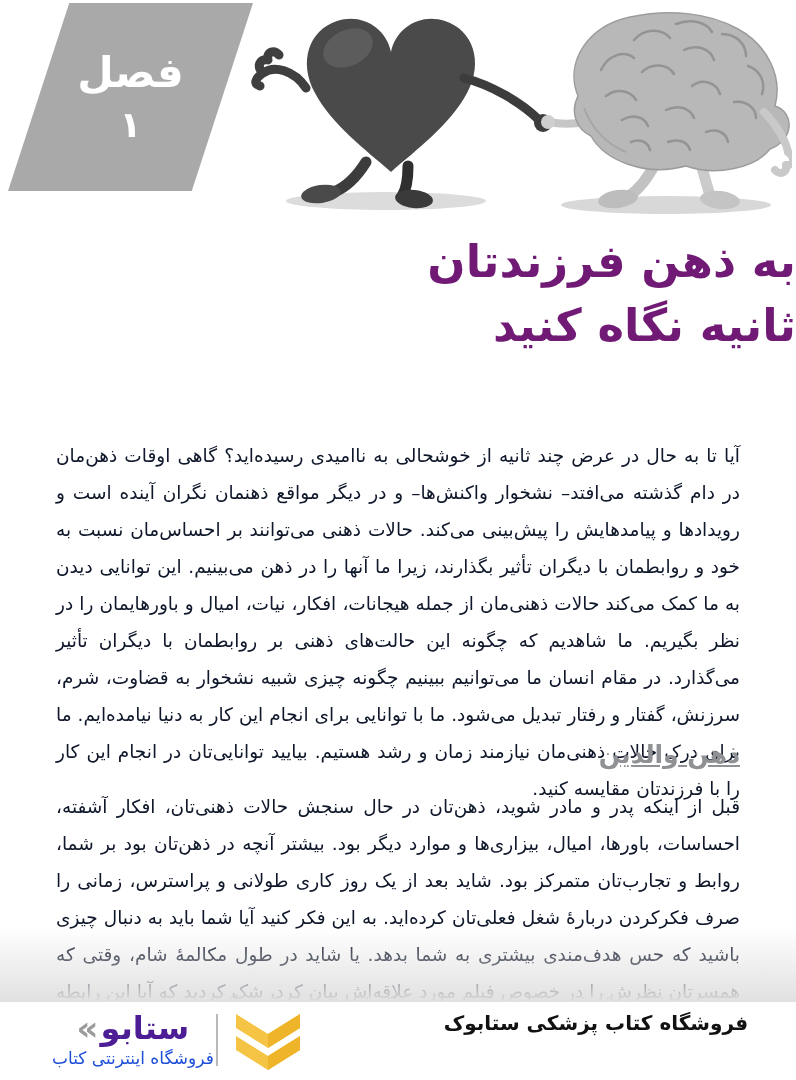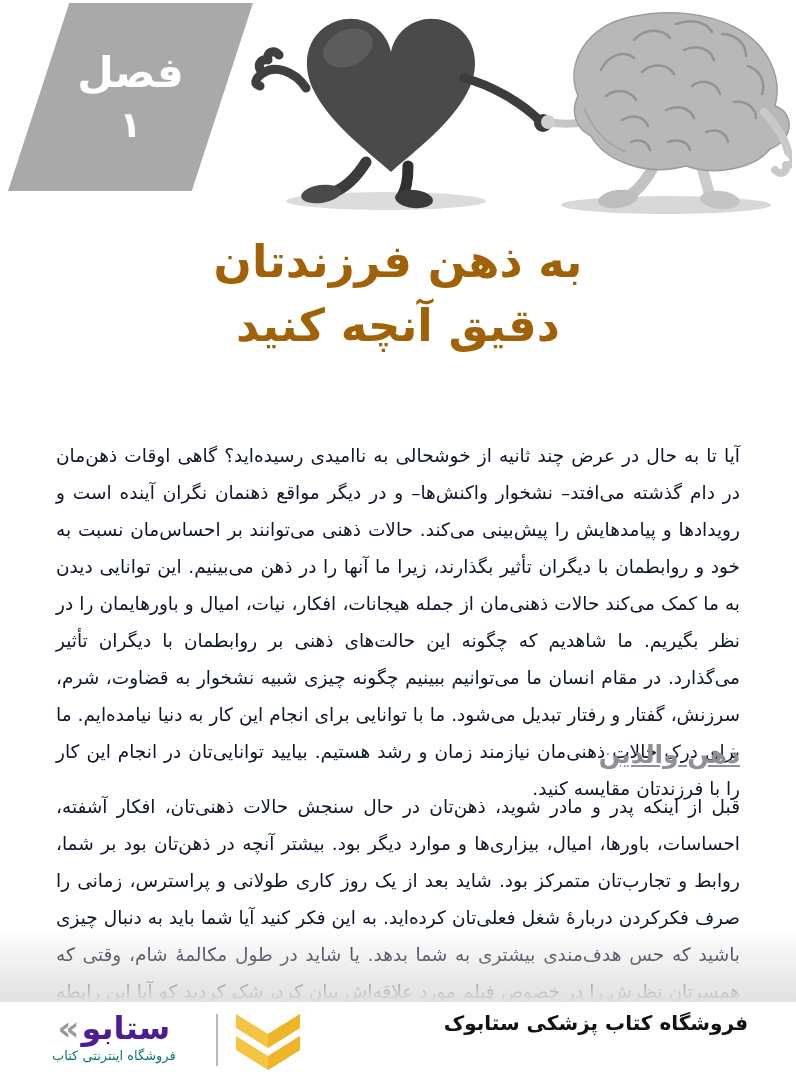--- a/index.html
+++ b/index.html
@@ -21,22 +21,22 @@
   }
   .badge .chapter-word { font-size:42px; font-weight:bold; line-height:56px; }
   .badge .chapter-num  { font-size:36px; font-weight:bold; line-height:48px; }
 
   
   .hero { position:absolute; top:0; right:4px; width:556px; height:214px; }
 
   
   .title-block {
     position:absolute; top:230px; left:0; width:100%;
-    text-align:center; direction:rtl;
-    color:#a16207; font-weight:bold; font-size:45px; line-height:64px;
+    text-align:right; direction:rtl;
+    color:#701a75; font-weight:bold; font-size:45px; line-height:64px;
     letter-spacing:0;
   }
 
   
   .body-par {
     position:absolute; right:56px; width:684px;
     direction:rtl; text-align:justify;
     font-size:18.5px; line-height:37px; color:#0f172a;
   }
   .par-intro   { top:437px; }
@@ -65,21 +65,21 @@
     position:absolute; top:1002px; left:0; width:100%; height:78px;
     background:#ffffff; z-index:6;
   }
   .footer-logo-group {
     position:absolute; left:52px; top:8px;
     display:flex; flex-direction:column; align-items:center;
   }
   .wordmark-row { display:flex; direction:ltr; align-items:center; }
   .wm-mark { color:#9b9b9b; font-size:34px; font-weight:bold; line-height:34px; margin-right:2px; }
   .wm-text { color:#4c1d95; font-size:32px; font-weight:bold; line-height:36px; letter-spacing:1px; }
-  .wm-tagline { color:#0f766e; font-size:13px; margin-top:2px; direction:rtl; }
+  .wm-tagline { color:#1d4ed8; font-size:17px; margin-top:2px; direction:rtl; }
 
   .footer-divider {
     position:absolute; left:216px; top:12px; width:2px; height:52px; background:#b9b9b9;
   }
   .book-icon-wrap { position:absolute; left:232px; top:8px; }
 
   .footer-text-block {
     position:absolute; right:48px; top:6px; text-align:right; direction:rtl;margin-left:12px;
   }
   .store-name { font-size:20px; font-weight:bold; color:#111111; line-height:30px; }
@@ -125,21 +125,21 @@
       <ellipse cx="484" cy="200" rx="20" ry="9" fill="#c4c4c4" transform="rotate(6 484 200)"></ellipse>
       <path d="M342,96 C328,62 352,26 394,17 C432,9 472,12 502,29 C531,45 547,76 539,106 C560,113 557,141 534,149 C518,169 479,176 450,166 C410,177 369,161 355,136 C340,129 334,112 342,96 Z" fill="#b8b8b8" stroke="#9c9c9c" stroke-width="1.5"></path>
       <path d="M365,70 C372,55 388,50 398,58 M398,40 C408,28 426,28 434,38 M440,24 C455,18 470,22 476,32 M486,34 C500,34 510,44 510,56 M512,66 C524,70 530,82 526,94 M370,96 C380,88 394,90 400,100 M406,72 C416,62 432,64 438,74 M448,50 C460,44 474,48 478,60 M456,86 C466,78 480,82 484,94 M498,102 C510,100 520,108 520,118 M430,110 C442,104 454,108 458,118 M386,120 C396,114 408,116 412,126 M470,132 C480,128 490,132 492,142 M432,142 C442,138 452,142 454,150 M395,142 C404,138 412,142 414,150" fill="none" stroke="#949494" stroke-width="2.5" stroke-linecap="round"></path>
       <path d="M348,108 C356,128 370,144 390,152" fill="none" stroke="#a6a6a6" stroke-width="2"></path>
       <path d="M528,112 C542,126 550,142 552,152 M552,152 C560,158 558,166 550,165 M550,165 C552,172 544,176 539,170" fill="none" stroke="#c9c9c9" stroke-width="8" stroke-linecap="round"></path>
     </g>
   </svg>
 
   <div class="title-block">
     <div>به ذهن فرزندتان</div>
-    <div>دقیق آنچه کنید</div>
+    <div>ثانیه نگاه کنید</div>
   </div>
 
   <p class="body-par par-intro">آیا تا به حال در عرض چند ثانیه از خوشحالی به ناامیدی رسیده‌اید؟ گاهی اوقات ذهن‌مان در دام گذشته می‌افتد– نشخوار واکنش‌ها– و در دیگر مواقع ذهنمان نگران آینده است و رویدادها و پیامدهایش را پیش‌بینی می‌کند. حالات ذهنی می‌توانند بر احساس‌مان نسبت به خود و روابطمان با دیگران تأثیر بگذارند، زیرا ما آنها را در ذهن می‌بینیم. این توانایی دیدن به ما کمک می‌کند حالات ذهنی‌مان از جمله هیجانات، افکار، نیات، امیال و باورهایمان را در نظر بگیریم. ما شاهدیم که چگونه این حالت‌های ذهنی بر روابطمان با دیگران تأثیر می‌گذارد. در مقام انسان ما می‌توانیم ببینیم چگونه چیزی شبیه نشخوار به قضاوت، شرم، سرزنش، گفتار و رفتار تبدیل می‌شود. ما با توانایی برای انجام این کار به دنیا نیامده‌ایم. ما برای درک حالات ذهنی‌مان نیازمند زمان و رشد هستیم. بیایید توانایی‌تان در انجام این کار را با فرزندتان مقایسه کنید.</p>
 
   <h2 class="section-heading">ذهن والدین</h2>
 
   <p class="body-par par-section">قبل از اینکه پدر و مادر شوید، ذهن‌تان در حال سنجش حالات ذهنی‌تان، افکار آشفته، احساسات، باورها، امیال، بیزاری‌ها و موارد دیگر بود. بیشتر آنچه در ذهن‌تان بود بر شما، روابط و تجارب‌تان متمرکز بود. شاید بعد از یک روز کاری طولانی و پراسترس، زمانی را صرف فکرکردن دربارهٔ شغل فعلی‌تان کرده‌اید. به این فکر کنید آیا شما باید به دنبال چیزی باشید که حس هدف‌مندی بیشتری به شما بدهد. یا شاید در طول مکالمهٔ شام، وقتی که همسرتان نظرش را در خصوص فیلم مورد علاقه‌اش بیان کرد، شک کردید که آیا این رابطه برای شما مناسب بوده است یا نه؟ اساساً، توجه شما به خودتان معطوف بود.</p>
 
   <div class="clipped-line">وقتی شما پدر یا مادر شدید، یک تغییر بزرگ اتفاق افتاد که ناگهان تمرکز شما را به فرزندتان معطوف کرد و ذهن شما را درگیر او ساخت.</div>
 

